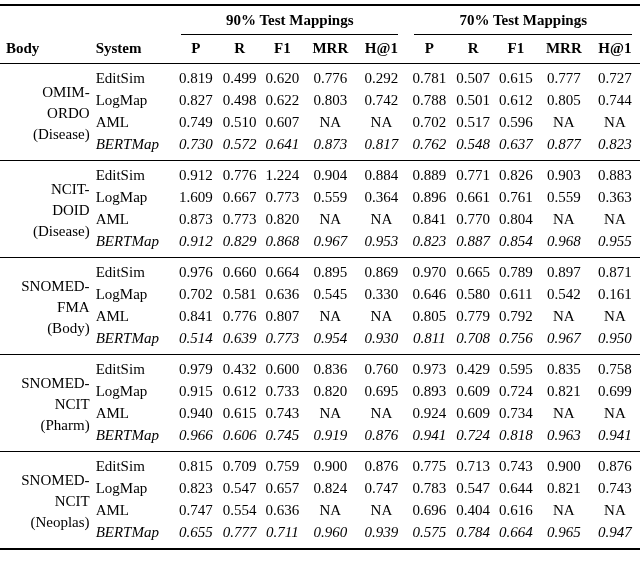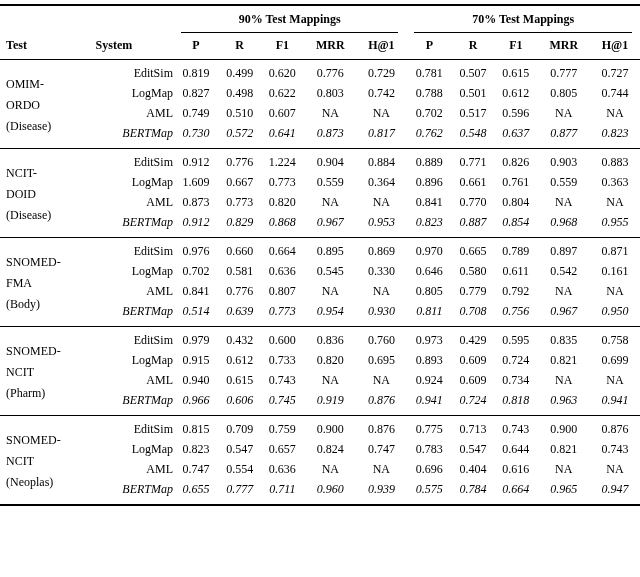--- a/index.html
+++ b/index.html
@@ -13,21 +13,21 @@
     box-sizing: border-box;
     padding: 4px 0;
     background: #ffffff;
     overflow: hidden;
   }
   table.results-table {
     width: 640px;
     border-collapse: collapse;
     table-layout: fixed;
     font-family: "Liberation Serif", "DejaVu Serif", serif;
-    font-size: 12px;
+    font-size: 15px;
     color: #000000;
     border-top: 2px solid #000000;
     border-bottom: 2px solid #000000;
   }
   col.c-task   { width: 86px; }
   col.c-system { width: 80px; }
   col.c-p      { width: 44px; }
   col.c-r      { width: 40px; }
   col.c-f1     { width: 42px; }
   col.c-mrr    { width: 50px; }
@@ -64,21 +64,21 @@
   tr.col-header-row th.h-system {
     text-align: left;
     padding-left: 6px;
   }
   tr.group-header-row th.h-empty {
     border-bottom: none;
   }
 
   
   td.system-cell {
-    text-align: right;
+    text-align: left;
     padding-left: 6px;
     white-space: nowrap;
   }
   td.num-cell {
     text-align: center;
     white-space: nowrap;
   }
   tbody tr td {
     padding-top: 2px;
     padding-bottom: 3px;
@@ -86,21 +86,21 @@
   tbody tr.group-start td {
     border-top: 1px solid #000000;
     padding-top: 6px;
   }
   tbody tr.group-end td {
     padding-bottom: 7px;
     font-style: italic;
   }
   td.task-cell {
     vertical-align: middle;
-    text-align: left;
+    text-align: right;
     padding-left: 6px;
     line-height: 21px;
   }
   td.task-cell .task-line {
     white-space: nowrap;
   }
 </style>
 </head>
 <body>
 
@@ -125,21 +125,21 @@
         <th class="h-empty"></th>
         <th class="h-empty"></th>
         <th colspan="5">
           <div class="group-head-inner">90% Test Mappings</div>
         </th>
         <th colspan="5">
           <div class="group-head-inner">70% Test Mappings</div>
         </th>
       </tr>
       <tr class="col-header-row">
-        <th class="h-task">Test</th>
+        <th class="h-task">Body</th>
         <th class="h-system">System</th>
         <th>P</th>
         <th>R</th>
         <th>F1</th>
         <th>MRR</th>
         <th>H@1</th>
         <th>P</th>
         <th>R</th>
         <th>F1</th>
         <th>MRR</th>
@@ -151,21 +151,21 @@
           <td rowspan="4" class="task-cell">
             <div class="task-line">OMIM-</div>
             <div class="task-line">ORDO</div>
             <div class="task-line">(Disease)</div>
           </td>
           <td class="system-cell">EditSim</td>
           <td class="num-cell">0.819</td>
           <td class="num-cell">0.499</td>
           <td class="num-cell">0.620</td>
           <td class="num-cell">0.776</td>
-          <td class="num-cell">0.729</td>
+          <td class="num-cell">0.292</td>
           <td class="num-cell">0.781</td>
           <td class="num-cell">0.507</td>
           <td class="num-cell">0.615</td>
           <td class="num-cell">0.777</td>
           <td class="num-cell">0.727</td>
         </tr>
         <tr>
           <td class="system-cell">LogMap</td>
           <td class="num-cell">0.827</td>
           <td class="num-cell">0.498</td>

